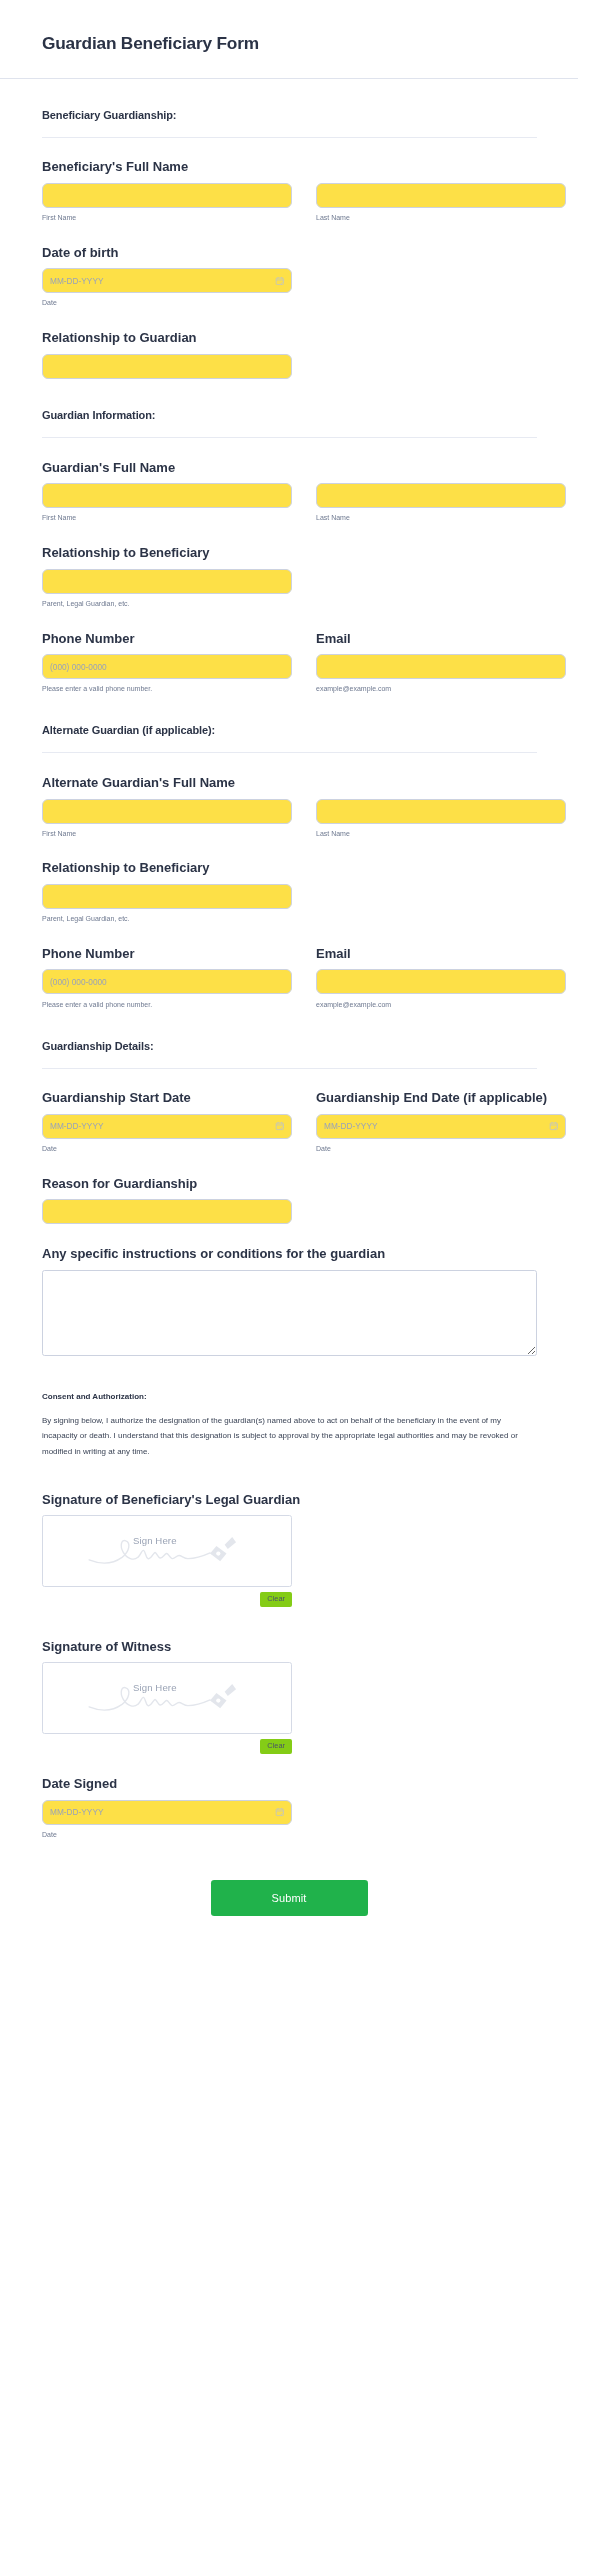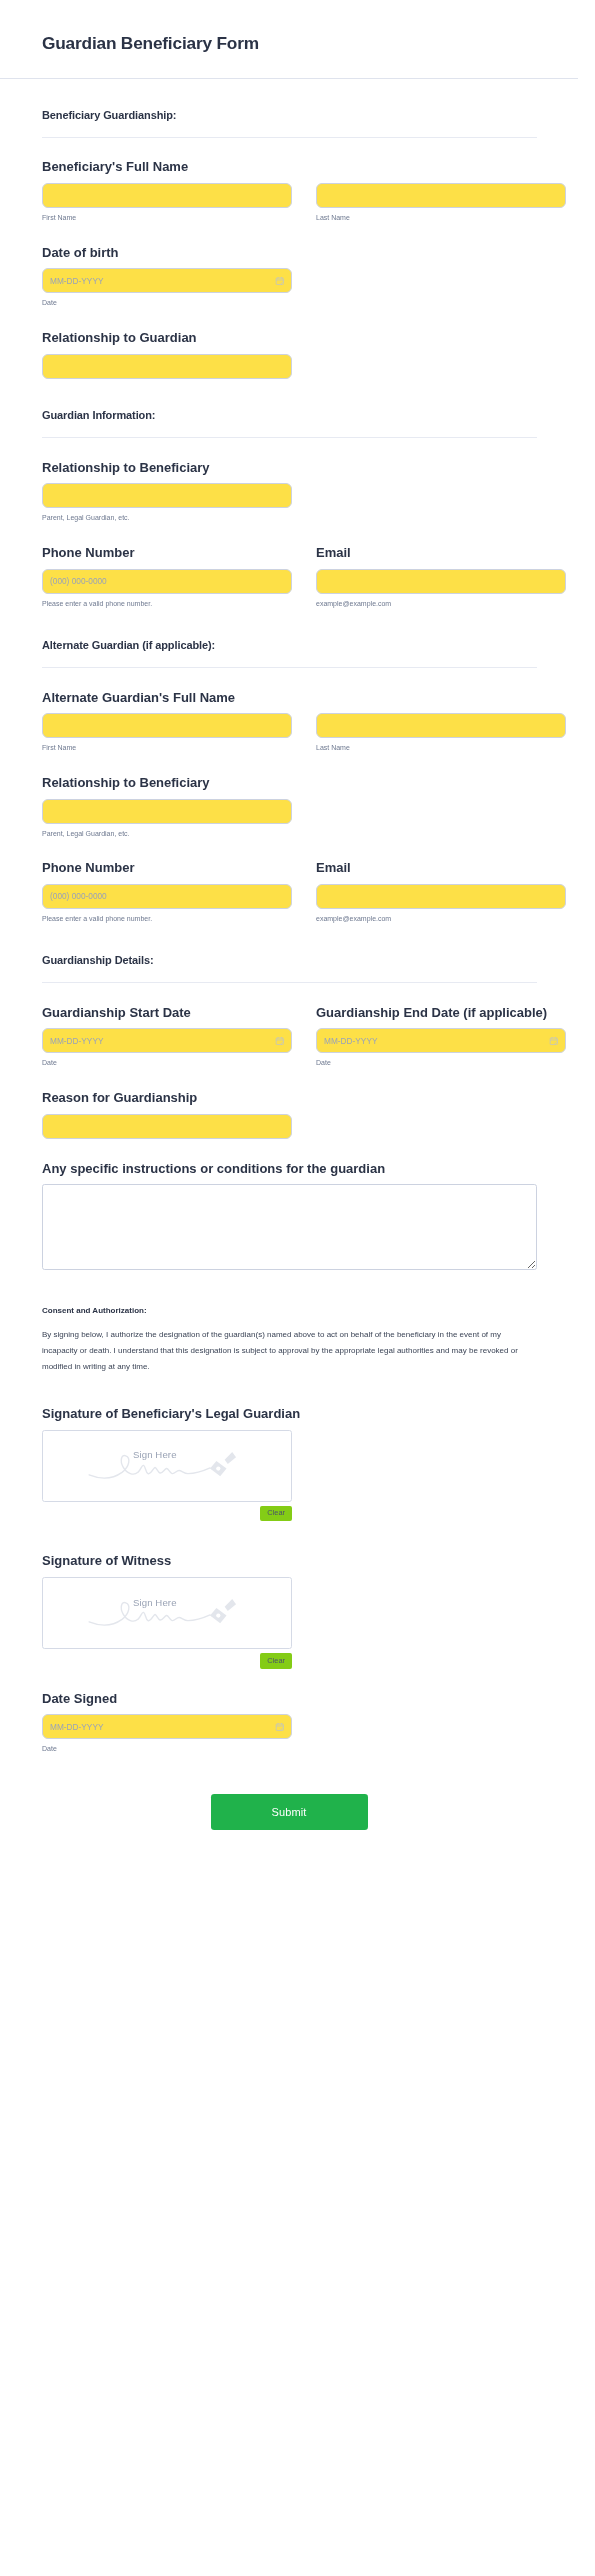--- a/index.html
+++ b/index.html
@@ -271,20 +271,33 @@
       <div class="col single">
         <input class="inp" type="text" style="">
       </div>
     </div>
 
     <div class="section-head">
       <div class="section-title">Guardian Information:</div>
       <div class="section-rule"></div>
     </div>
 
+    <div class="field-block">
+      <span class="field-label">Guardian's Full Name</span>
+      <div class="row">
+        <div class="col">
+          <input class="inp" type="text" style="">
+          <span class="hint">First Name</span>
+        </div>
+        <div class="col">
+          <input class="inp" type="text" style="">
+          <span class="hint">Last Name</span>
+        </div>
+      </div>
+    </div>
 
     <div class="field-block">
       <span class="field-label">Relationship to Beneficiary</span>
       <div class="col single">
         <input class="inp" type="text" style="">
         <span class="hint">Parent, Legal Guardian, etc.</span>
       </div>
     </div>
 
     <div class="field-block">

